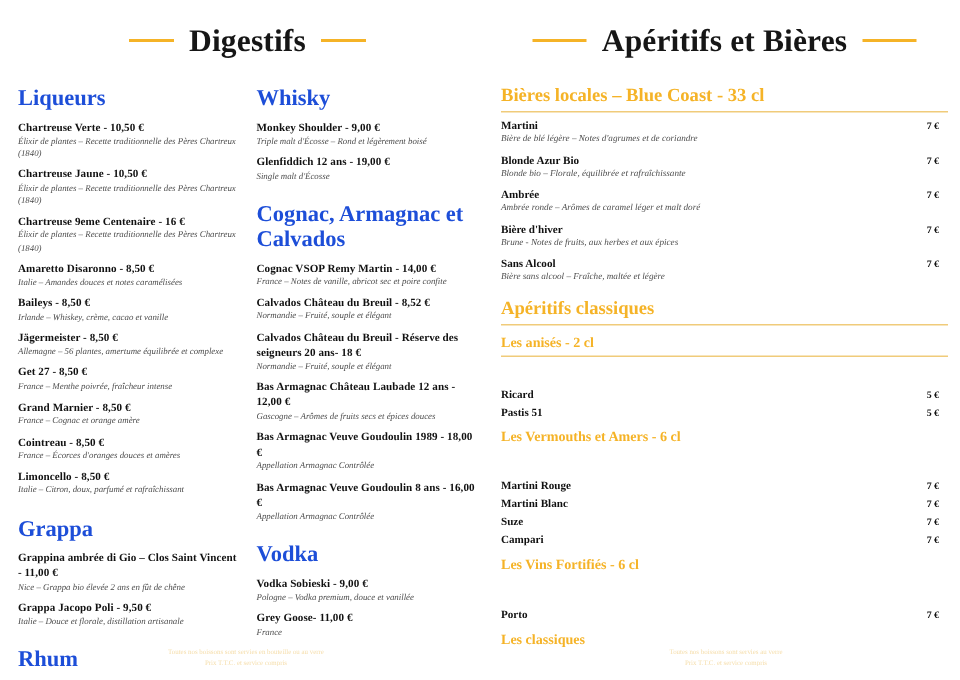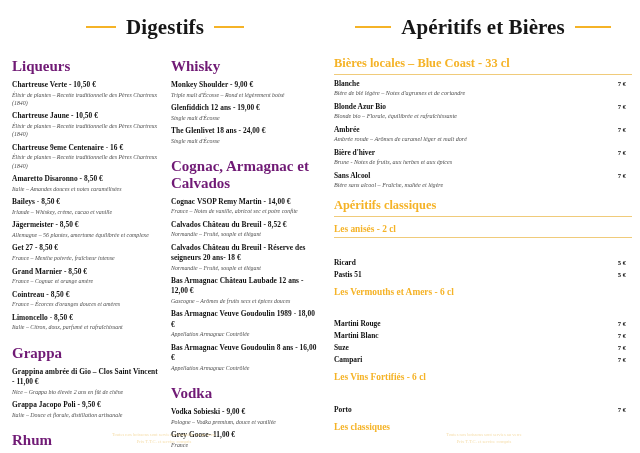--- a/index.html
+++ b/index.html
@@ -30,21 +30,21 @@
     font-size: 21px; font-weight: bold; letter-spacing: .1px;
     color: #161616; white-space: nowrap;
   }
 
   
   .cols { display: flex; gap: 12px; margin-top: 10px; }
   .col { width: 150px; }
 
   
   .cat {
-    color: #701a75; font-weight: bold; font-size: 13.5px;
+    color: #1d4ed8; font-weight: bold; font-size: 13.5px;
     line-height: 1.12; margin: 0 0 5px 0;
   }
   .cat.gap { margin-top: 13px; }
   .cat.big { font-size: 15px; }
 
   
   .item { margin-bottom: 4px; }
   .item-name {
     font-weight: bold; font-size: 7.4px; line-height: 1.38;
     color: #111; letter-spacing: .05px;
@@ -171,24 +171,20 @@
         <div class="cat big">Whisky</div>
 
         <div class="item">
           <div class="item-name">Monkey Shoulder - 9,00 €</div>
           <div class="item-desc">Triple malt d'Écosse – Rond et légèrement boisé</div>
         </div>
         <div class="item">
           <div class="item-name">Glenfiddich 12 ans - 19,00 €</div>
           <div class="item-desc">Single malt d'Écosse</div>
         </div>
-        <div class="item">
-          <div class="item-name">The Glenlivet 18 ans - 24,00 €</div>
-          <div class="item-desc">Single malt d'Écosse</div>
-        </div>
 
         <div class="cat big gap">Cognac, Armagnac et Calvados</div>
 
         <div class="item">
           <div class="item-name">Cognac VSOP Remy Martin - 14,00 €</div>
           <div class="item-desc">France – Notes de vanille, abricot sec et poire confite</div>
         </div>
         <div class="item">
           <div class="item-name">Calvados Château du Breuil - 8,52 €</div>
           <div class="item-desc">Normandie – Fruité, souple et élégant</div>
@@ -235,21 +231,21 @@
       <span class="rule rule-lg"></span>
       <span class="page-title">Apéritifs et Bières</span>
       <span class="rule rule-lg"></span>
     </div>
 
     <div class="sec-head">Bières locales – Blue Coast - 33 cl</div>
 
     <div>
       <div>
         <div class="row">
-            <span class="row-name">Blanche</span>
+            <span class="row-name">Martini</span>
             <span class="row-price">7 €</span>
           </div>
         <div class="row-desc">Bière de blé légère – Notes d'agrumes et de coriandre</div>
       </div>
       <div>
         <div class="row">
             <span class="row-name">Blonde Azur Bio</span>
             <span class="row-price">7 €</span>
           </div>
         <div class="row-desc">Blonde bio – Florale, équilibrée et rafraîchissante</div>

